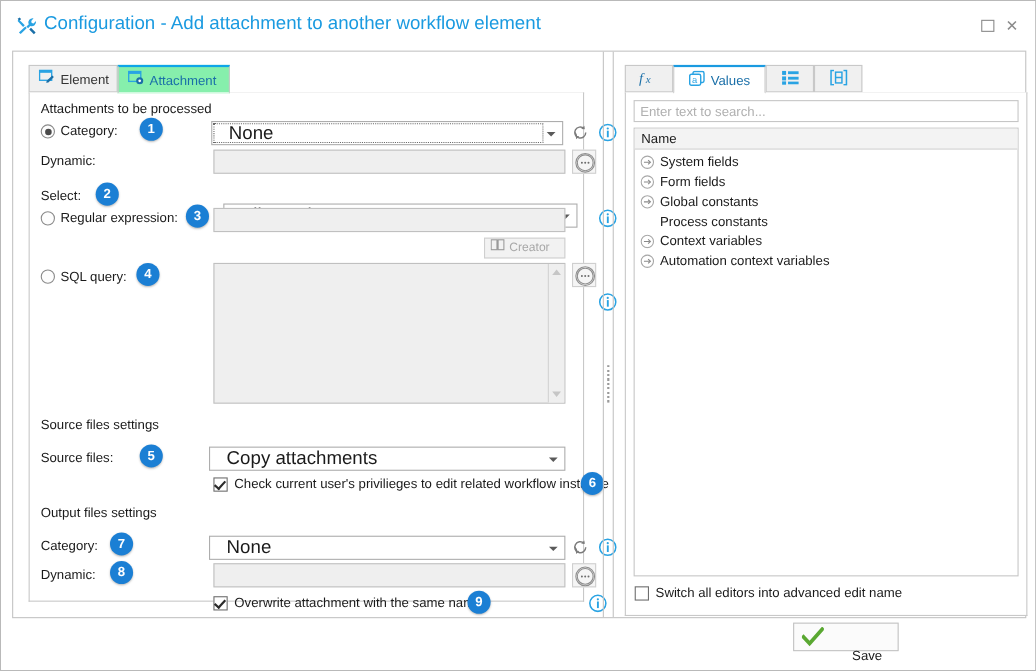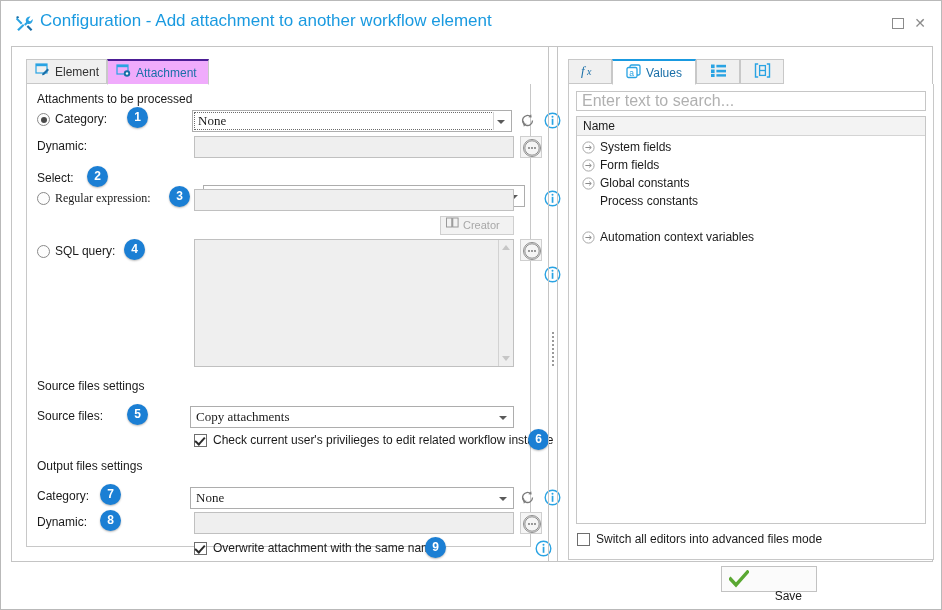--- a/index.html
+++ b/index.html
@@ -65,22 +65,22 @@
     position: absolute; top: 0; height: 25px;
     border: 1px solid #c8c8c8; box-sizing: border-box;
     background: #f0f0f0;
     font-size: 12px; color: #333;
     padding: 0 10px 0 8px;
     line-height: 24px;
     white-space: nowrap;
     display: flex; align-items: center; gap: 5px;
   }
   .tab.active {
-    background: #f0abfc;
-    border-top: 2px solid #4c1d95;
+    background: #86efac;
+    border-top: 2px solid #0ea5e9;
     border-bottom: 1px solid #ffffff;
     color: #1a6fa8;
     height: 26px;
     z-index: 3;
   }
   .tab-el { left: 0; width: 81px; }
   .tab-at { left: 81px; width: 102px; }
   .tab-underline {
     position: absolute; left: 14px; top: 37px; width: 505px; height: 1px;
     background: #c8c8c8;
@@ -113,23 +113,23 @@
   .cbx.checked::after {
     content: ''; position: absolute; left: 2px; top: 0px;
     width: 4px; height: 8px;
     border: solid #2b2b2b; border-width: 0 2px 2px 0;
     transform: rotate(42deg);
   }
   
   .combo {
     position: absolute; height: 22px;
     border: 1px solid #adadad; background: #ffffff; box-sizing: border-box;
-    font-size: 13px; color: #1a1a1a;
-    line-height: 20px; padding-left: 5px;
-    white-space: nowrap; overflow: hidden; font-family: Liberation Serif, serif;
+    font-size: 17px; color: #1a1a1a;
+    line-height: 20px; padding-left: 15px;
+    white-space: nowrap; overflow: hidden;
   }
   .combo .arrow {
     position: absolute; right: 6px; top: 9px;
     width: 0; height: 0;
     border-left: 4px solid transparent; border-right: 4px solid transparent;
     border-top: 4px solid #5a5a5a;
   }
   .combo.focused .focusrect {
     position: absolute; left: 1px; top: 1px; right: 17px; bottom: 1px;
     border: 1px dotted #6a6a6a;
@@ -215,21 +215,21 @@
     border-bottom: 1px solid #ffffff; color: #1a6fa8; height: 26px; z-index: 3;
   }
   .right-box {
     position: absolute; left: 8px; top: 37px; width: 366px; height: 476px;
     border: 1px solid #c8c8c8; border-top: none; box-sizing: border-box;
     background: #ffffff;
   }
   .search-input {
     position: absolute; left: 7px; top: 7px; width: 350px; height: 20px;
     border: 1px solid #c6c6c6; background: #ffffff; box-sizing: border-box;
-    font-size: 16px; color: #b0b0b0; line-height: 18px; padding-left: 5px;
+    font-size: 12px; color: #b0b0b0; line-height: 18px; padding-left: 5px;
   }
   .grid {
     position: absolute; left: 7px; top: 32px; width: 350px; height: 408px;
     border: 1px solid #c6c6c6; box-sizing: border-box; background: #ffffff;
   }
   .grid-head {
     position: absolute; left: 0; top: 0; right: 0; height: 19px;
     background: #f3f3f3; border-bottom: 1px solid #d4d4d4;
     font-size: 12px; color: #1a1a1a; line-height: 18px; padding-left: 6px;
     box-sizing: border-box;
@@ -359,21 +359,21 @@
           </div>
 
           <div class="lbl" style="left:10px; top:87px;">Select:</div>
           <div class="badge" style="left:60px; top:82px;">2</div>
           <div class="combo" style="left:165px; top:101px; width:322px;margin-left:11px;">
             <span>All attachments</span>
             <span class="arrow"></span>
           </div>
 
           <div class="radio" style="left:10px; top:108px;"></div>
-          <div class="lbl" style="left:28px; top:107px;font-family:Liberation Serif, serif;">Regular expression:</div>
+          <div class="lbl" style="left:28px; top:107px;">Regular expression:</div>
           <div class="badge" style="left:142px; top:102px;">3</div>
           <div class="input-dis" style="left:167px; top:105px; width:320px;"></div>
           <span class="icon-info" style="left:517px; top:106px;">
             <svg width="17" height="17" viewBox="0 0 17 17">
               <circle cx="8.5" cy="8.5" r="7.3" fill="none" stroke="#29a3e3" stroke-width="1.4"></circle>
               <circle cx="8.5" cy="4.8" r="1" fill="#29a3e3"></circle>
               <rect x="7.7" y="6.8" width="1.7" height="6" fill="#29a3e3"></rect>
             </svg>
           </span>
 
@@ -569,37 +569,47 @@
                 </svg>
               </span>
               <span>Global constants</span>
             </div>
 
             <div class="tree-row" style="top:75px;text-align:center;">
               <span class="tree-exp-spacer"></span>
               <span>Process constants</span>
             </div>
 
+            <div class="tree-row" style="top:93px;">
+              <span class="tree-exp">
+                <svg width="13" height="13" viewBox="0 0 13 13">
+                  <circle cx="6.5" cy="6.5" r="5.6" fill="none" stroke="#a8a8a8" stroke-width="1"></circle>
+                  <line x1="3.4" y1="6.5" x2="8.8" y2="6.5" stroke="#8a8a8a" stroke-width="1"></line>
+                  <path d="M7.2 4.6 L9.3 6.5 L7.2 8.4" fill="none" stroke="#8a8a8a" stroke-width="1"></path>
+                </svg>
+              </span>
+              <span>Context variables</span>
+            </div>
 
             <div class="tree-row" style="top:111px;">
               <span class="tree-exp">
                 <svg width="13" height="13" viewBox="0 0 13 13">
                   <circle cx="6.5" cy="6.5" r="5.6" fill="none" stroke="#a8a8a8" stroke-width="1"></circle>
                   <line x1="3.4" y1="6.5" x2="8.8" y2="6.5" stroke="#8a8a8a" stroke-width="1"></line>
                   <path d="M7.2 4.6 L9.3 6.5 L7.2 8.4" fill="none" stroke="#8a8a8a" stroke-width="1"></path>
                 </svg>
               </span>
               <span>Automation context variables</span>
             </div>
 
           </div>
 
           <div class="adv-row">
             <span class="cbx" style="position:relative; left:0; top:0;"></span>
-            <span>Switch all editors into advanced files mode</span>
+            <span>Switch all editors into advanced edit name</span>
           </div>
         </div>
       </div>
 
     </div>
 
     <div class="btn btn-save">
       <span class="btn-ico">
         <svg width="20" height="18" viewBox="0 0 20 18">
           <path d="M1.5 9 L7 15 L18.5 2" fill="none" stroke="#5aa832" stroke-width="3.4" stroke-linecap="square"></path>

